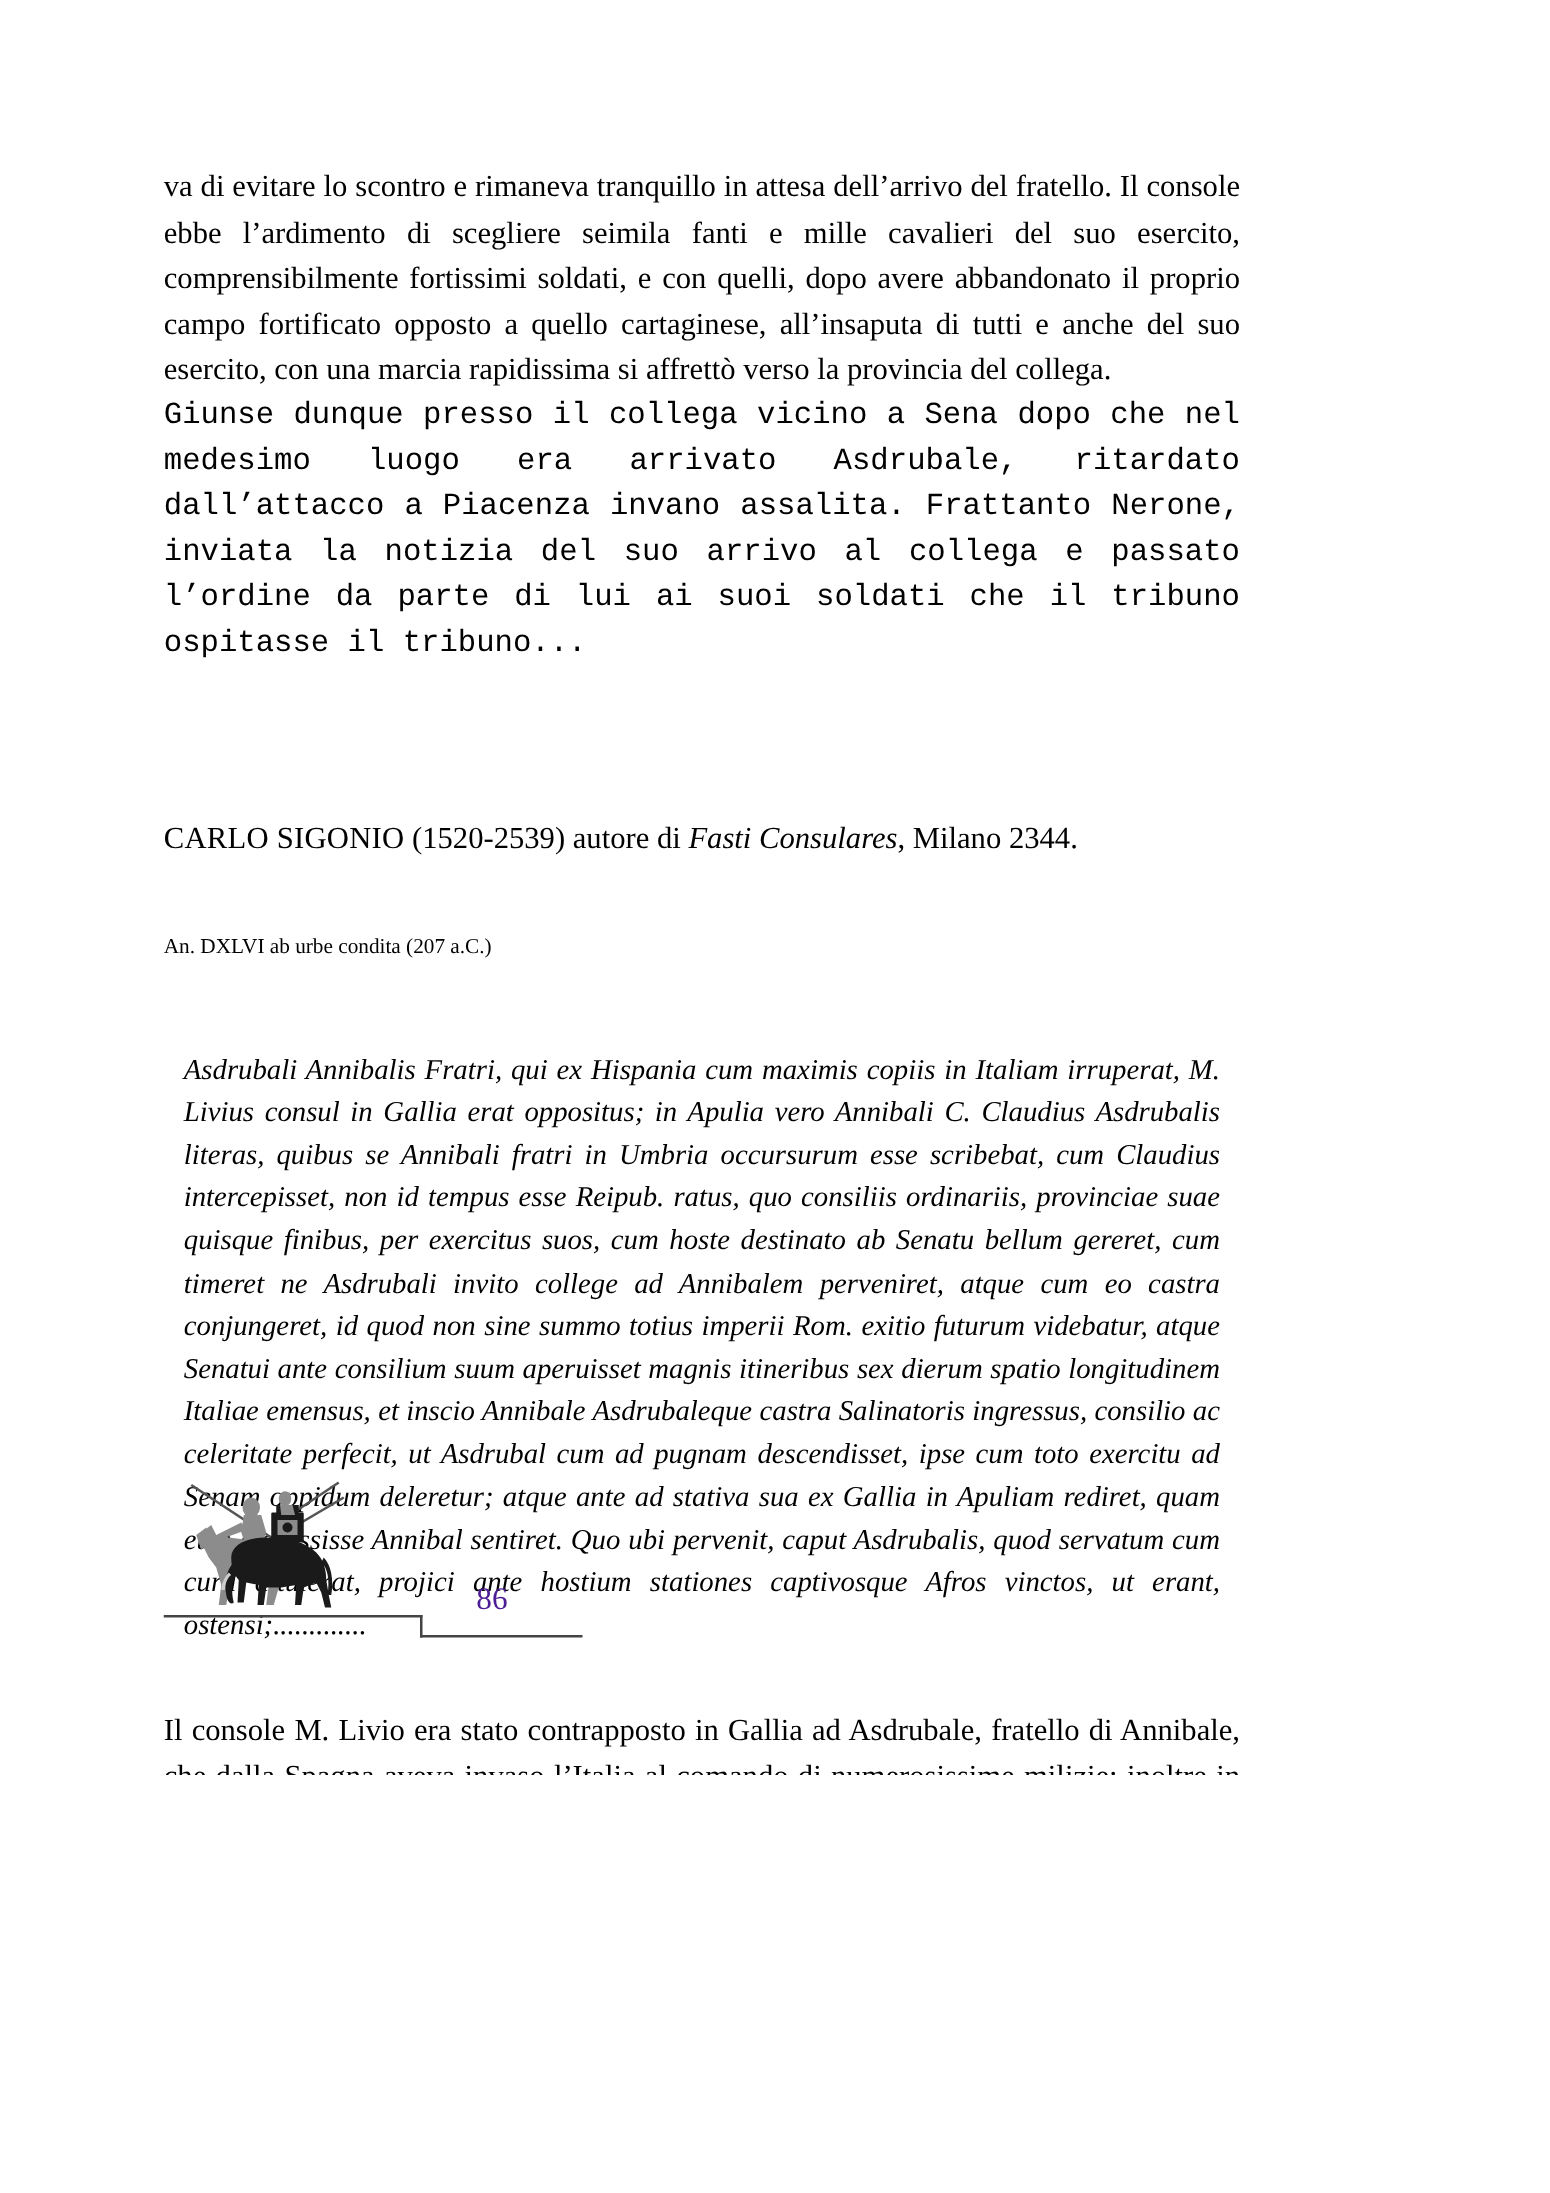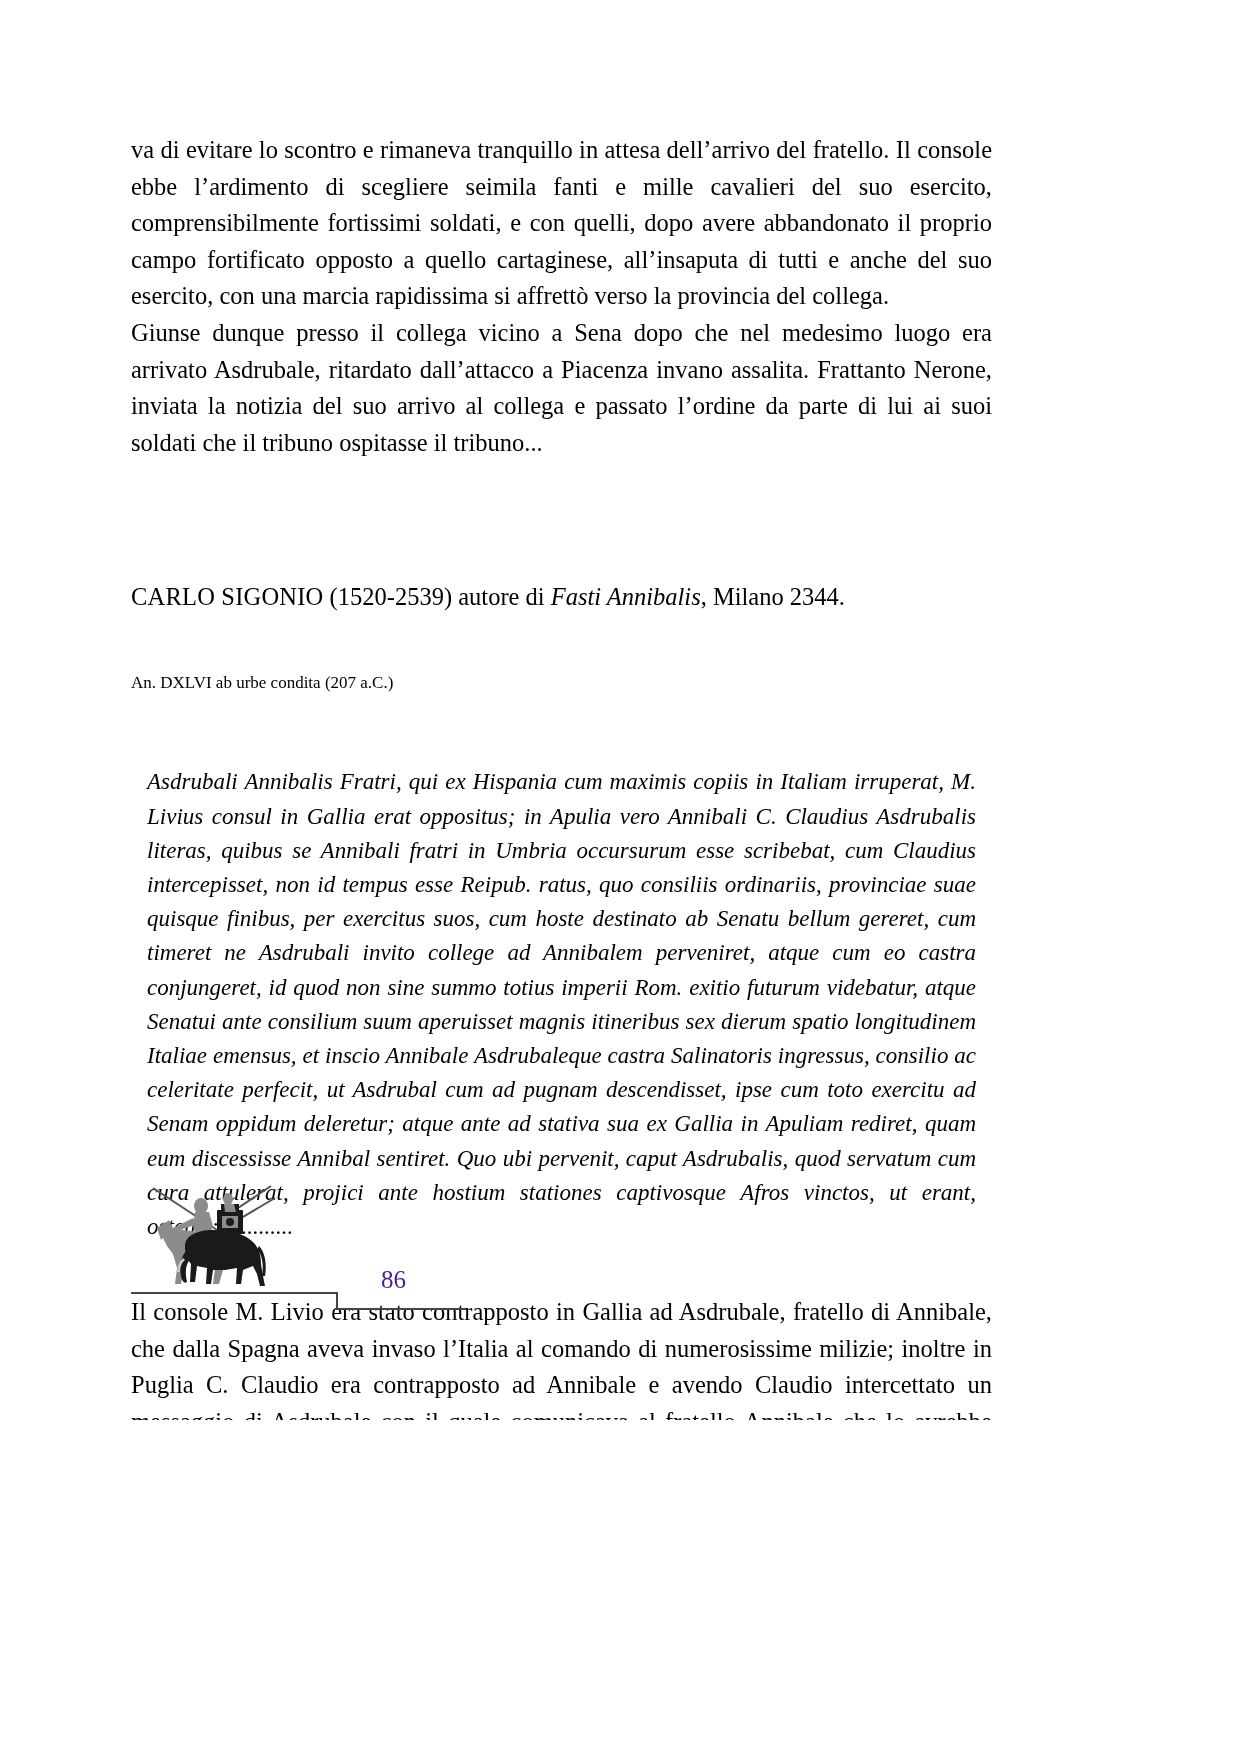--- a/index.html
+++ b/index.html
@@ -26,21 +26,21 @@
 
   
   .para-it {
     font-size: 24.5px;
     line-height: 36.6px;
     text-align: justify;
     text-justify: inter-word;
     margin: 0;
     hyphens: none;
   }
-  .para-it.tight { margin-top: 0; }
+  .para-it.tight { margin-top: 0; font-family: Liberation Mono, monospace; }
 
   
   .author-heading {
     font-size: 24.5px;
     line-height: 36px;
     margin: 0;
     text-align: left;
   }
   .author-heading .name {
     font-weight: normal;
@@ -129,21 +129,21 @@
 <div class="page">
 
   <div class="content">
 
     <p class="para-it">va di evitare lo scontro e rimaneva tranquillo in attesa dell’arrivo del fratello. Il console ebbe l’ardimento di scegliere seimila fanti e mille cavalieri del suo esercito, comprensibilmente fortissimi soldati, e con quelli, dopo avere abbandonato il proprio campo fortificato opposto a quello cartaginese, all’insaputa di tutti e anche del suo esercito, con una marcia rapidissima si affrettò verso la provincia del collega.</p>
 
     <p class="para-it tight">Giunse dunque presso il collega vicino a Sena dopo che nel medesimo luogo era arrivato Asdrubale, ritardato dall’attacco a Piacenza invano assalita. Frattanto Nerone, inviata la notizia del suo arrivo al collega e passato l’ordine da parte di lui ai suoi soldati che il tribuno ospitasse il tribuno...</p>
 
     <div class="sp-1"></div>
 
-    <p class="author-heading"><span class="name">CARLO SIGONIO</span><span> (1520-2539) autore di </span><span class="work">Fasti Annibalis</span><span>, Milano 2344.</span></p>
+    <p class="author-heading"><span class="name">CARLO SIGONIO</span><span> (1520-2539) autore di </span><span class="work">Fasti Consulares</span><span>, Milano 2344.</span></p>
 
     <div class="sp-2"></div>
 
     <p class="year-line">An. DXLVI ab urbe condita (207 a.C.)</p>
 
     <div class="sp-3"></div>
 
     <p class="para-latin">Asdrubali Annibalis Fratri, qui ex Hispania cum maximis copiis in Italiam irruperat, M. Livius consul in Gallia erat oppositus; in Apulia vero Annibali C. Claudius Asdrubalis literas, quibus se Annibali fratri in Umbria occursurum esse scribebat, cum Claudius intercepisset, non id tempus esse Reipub. ratus, quo consiliis ordinariis, provinciae suae quisque finibus, per exercitus suos, cum hoste destinato ab Senatu bellum gereret, cum timeret ne Asdrubali invito college ad Annibalem perveniret, atque cum eo castra conjungeret, id quod non sine summo totius imperii Rom. exitio futurum videbatur, atque Senatui ante consilium suum aperuisset magnis itineribus sex dierum spatio longitudinem Italiae emensus, et inscio Annibale Asdrubaleque castra Salinatoris ingressus, consilio ac celeritate perfecit, ut Asdrubal cum ad pugnam descendisset, ipse cum toto exercitu ad Senam oppidum deleretur; atque ante ad stativa sua ex Gallia in Apuliam rediret, quam eum discessisse Annibal sentiret. Quo ubi pervenit, caput Asdrubalis, quod servatum cum cura attulerat, projici ante hostium stationes captivosque Afros vinctos, ut erant, ostensi;.............</p>
 
     <div class="sp-4"></div>

